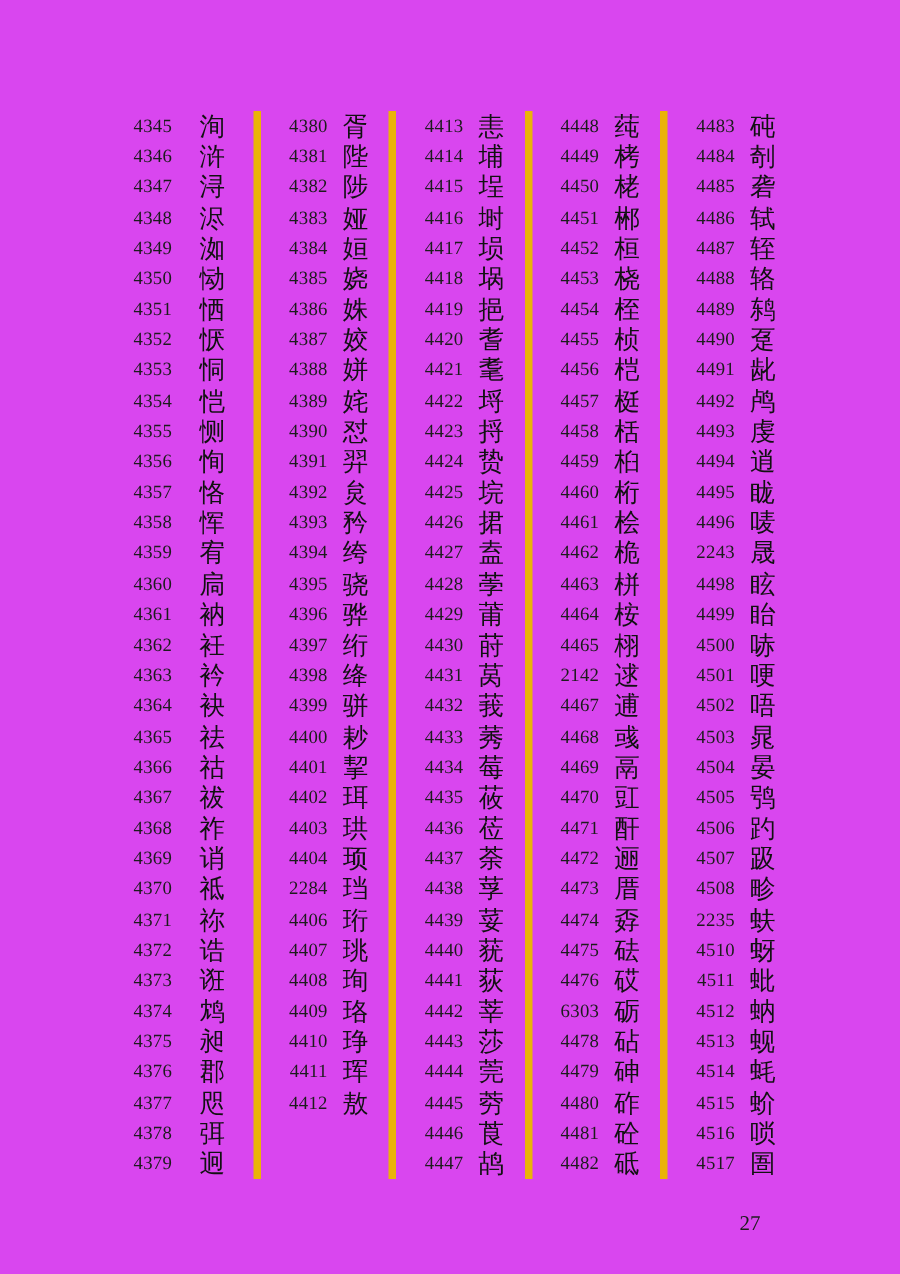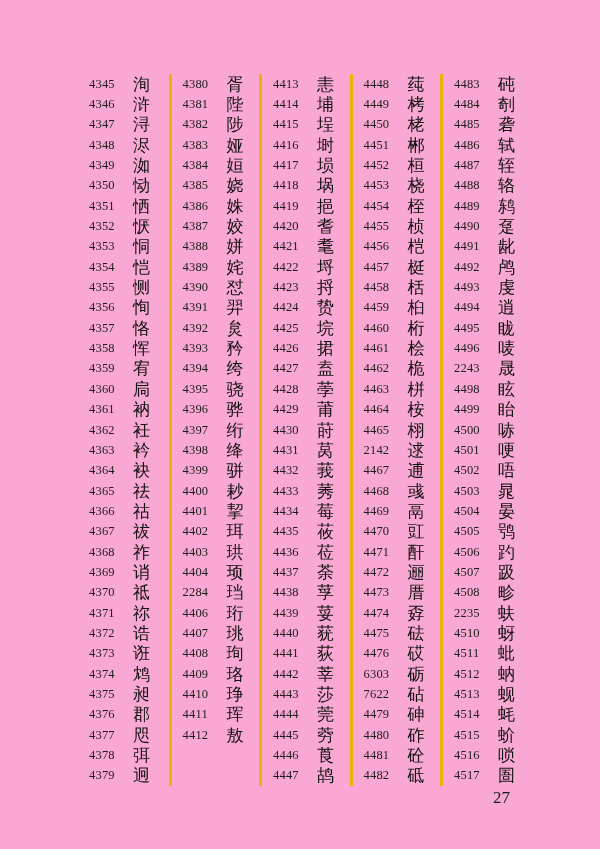--- a/index.html
+++ b/index.html
@@ -1,37 +1,37 @@
 <!DOCTYPE html>
 <html><head>
 <meta charset="utf-8">
 <style>
   html, body { margin: 0; padding: 0; }
   .page {
     position: relative;
     width: 600px;
     height: 849px;
-    background: #f9a8d4;
+    background: #d946ef;
     font-family: "Liberation Serif", "DejaVu Serif", serif;
     color: #1c1c1c;
     overflow: hidden;
   }
   .columns {
     position: absolute;
     left: 78px;
     top: 74px;
     display: flex;
   }
   .col {
     width: 90.5px;
     box-sizing: border-box;
     display: flex;
     flex-direction: column;
   }
-  .col + .col { border-left: 3px solid #eab308; }
+  .col + .col { border-left: 5px solid #eab308; text-align: right; }
   .row {
     height: 20.35px;
     display: flex;
     align-items: center;
     white-space: nowrap;
   }
   .num {
     margin-left: 11px;
     width: 34px;
     font-size: 12.5px;
@@ -50,22 +50,22 @@
     align-items: center;
     justify-content: center;
     font-size: 14.5px;
     letter-spacing: 6px;
     text-indent: 6px;
     color: #111;
   }
   .page-number {
     position: absolute;
     left: 493px;
-    top: 788px;
-    font-size: 17px;
+    top: 809px;
+    font-size: 14px;
     color: #1c1c1c;
   }
 </style>
 </head>
 <body>
 
 <div class="page">
   <div class="columns">
     <div class="col">
         <div class="row">
@@ -600,21 +600,21 @@
         </div>
         <div class="row">
           <span class="num">4476</span>
           <span class="chr">砹</span>
         </div>
         <div class="row">
           <span class="num">6303</span>
           <span class="chr">砺</span>
         </div>
         <div class="row">
-          <span class="num">7622</span>
+          <span class="num">4478</span>
           <span class="chr">砧</span>
         </div>
         <div class="row">
           <span class="num">4479</span>
           <span class="chr">砷</span>
         </div>
         <div class="row">
           <span class="num">4480</span>
           <span class="chr">砟</span>
         </div>

